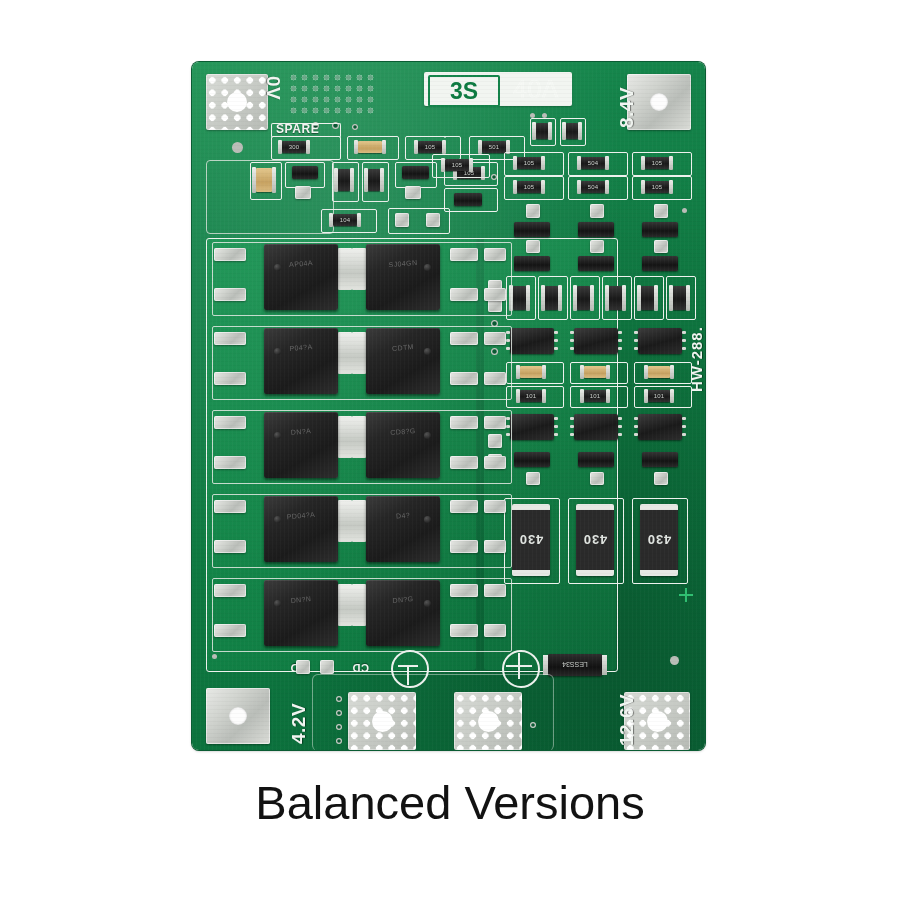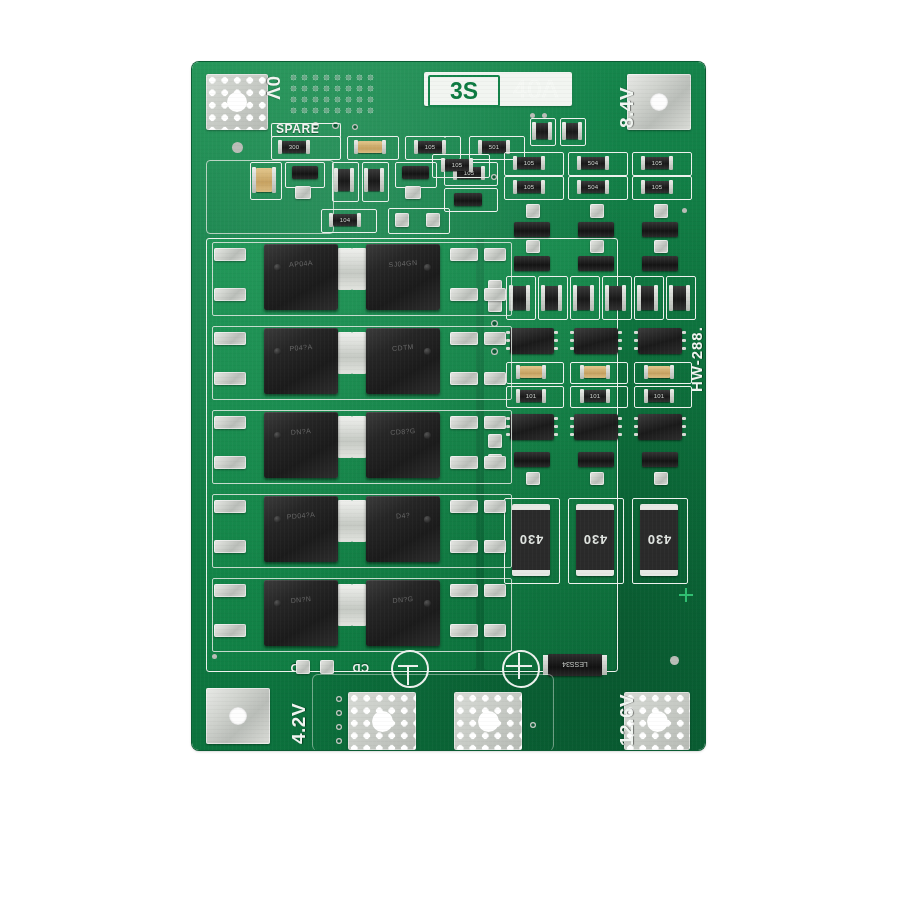--- a/index.html
+++ b/index.html
@@ -534,14 +534,15 @@
     <div class="via" style="left:144px;top:648px;width:6px;height:6px;"></div>
     <div class="via" style="left:144px;top:662px;width:6px;height:6px;"></div>
     <div class="via" style="left:144px;top:676px;width:6px;height:6px;"></div>
     <div class="via" style="left:338px;top:660px;width:6px;height:6px;"></div>
     <div class="dot" style="left:20px;top:592px;width:5px;height:5px;"></div>
 
     <div class="abs" style="left:120px;top:612px;width:240px;height:76px;border:1.2px solid rgba(235,242,235,.45);border-radius:6px;border-bottom:none;"></div>
 
   </div>
 
+  <div id="caption">Balanced Versions</div>
 
 </div>
 
 </body></html>

